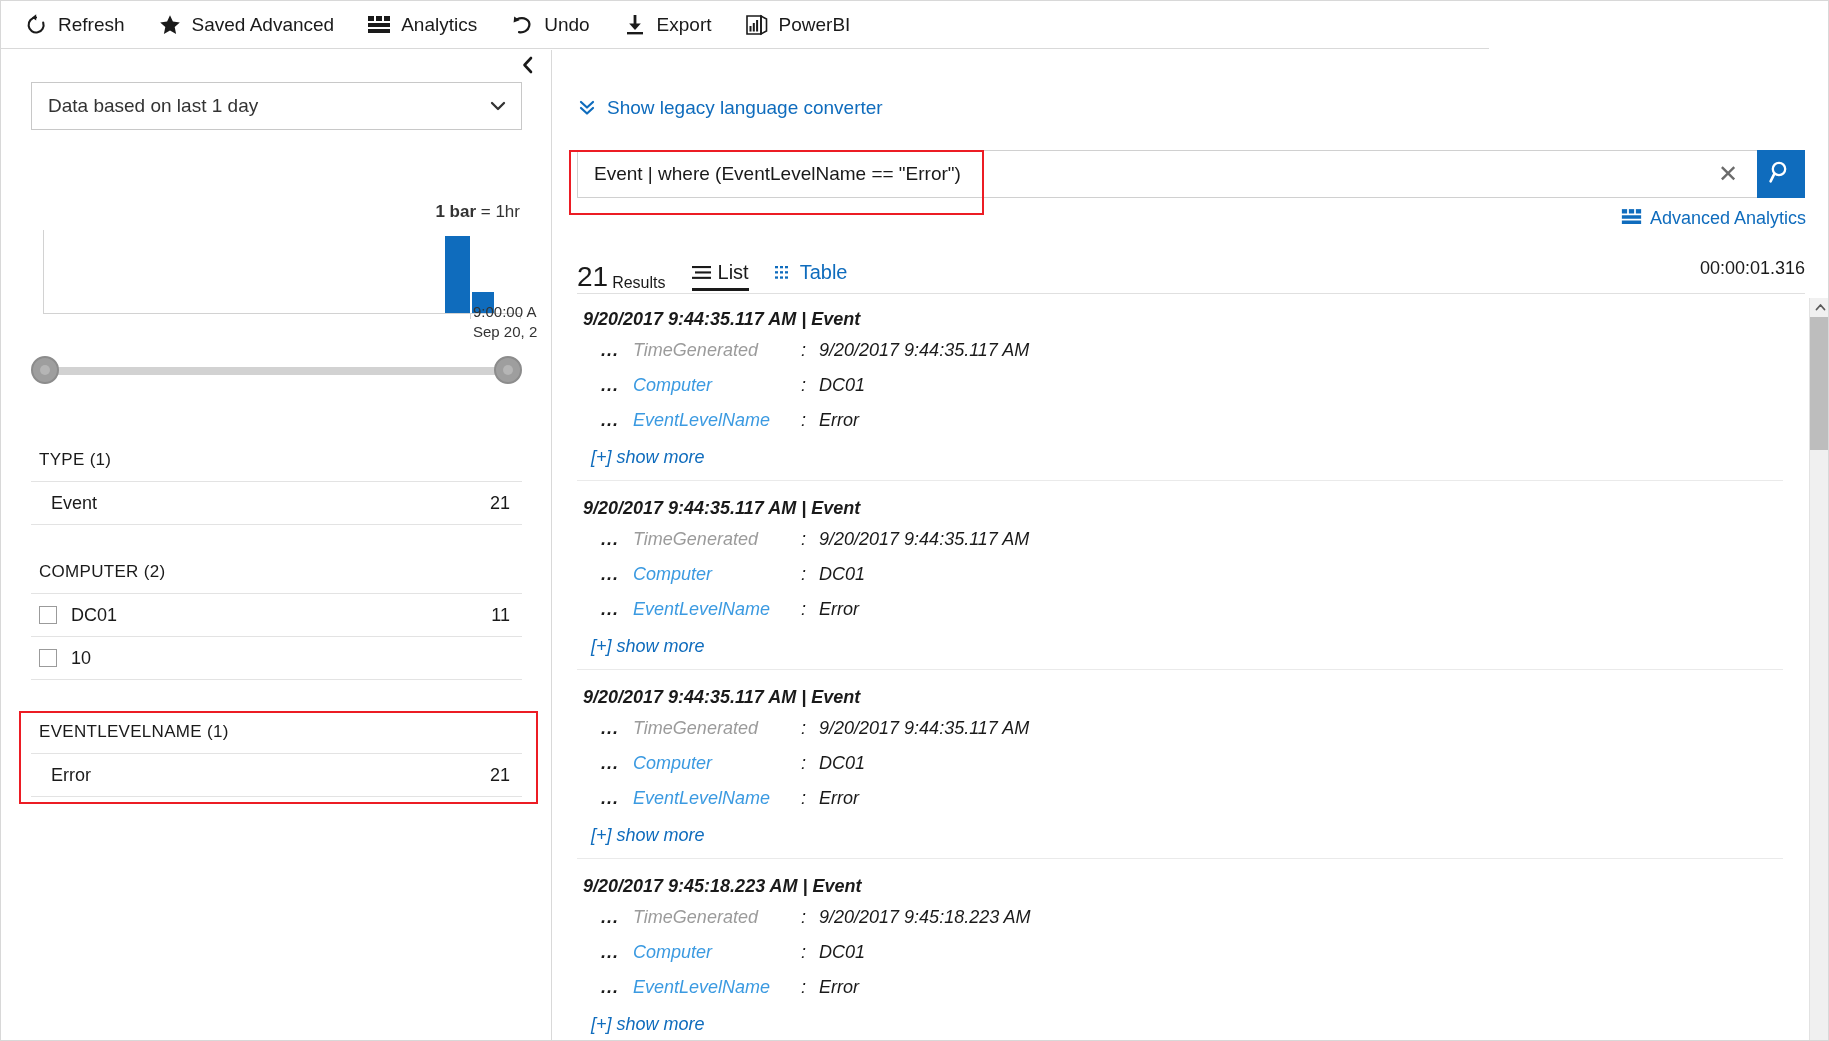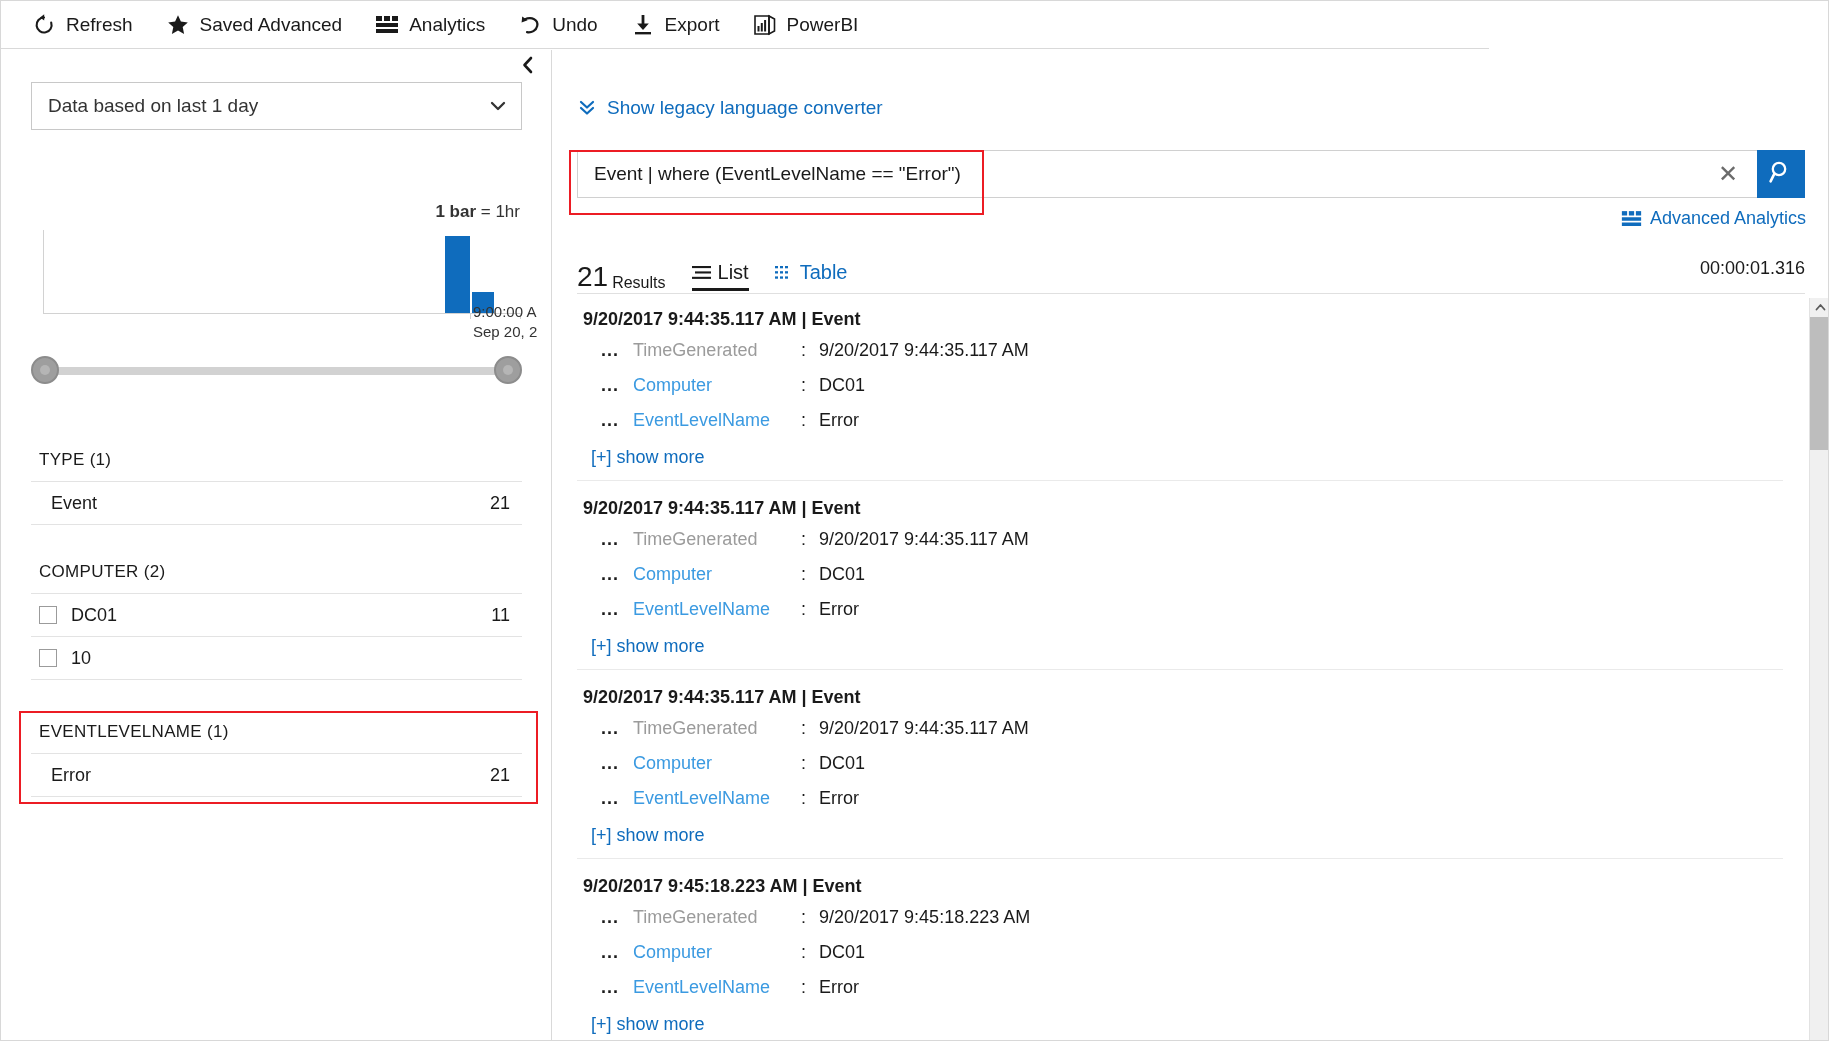--- a/index.html
+++ b/index.html
@@ -17,21 +17,21 @@
     border: 1px solid #d8d8d8;
   }
 
   
   .toolbar {
     position: absolute; left: 0; top: 0;
     width: 1488px; height: 48px;
     background: #ffffff;
     border-bottom: 1px solid #d9d9d9;
     display: flex; align-items: center;
-    padding-left: 30px;
+    padding-left: 22px;
   }
   .tb-item {
     display: flex; align-items: center;
     margin-right: 32px;
     cursor: pointer;
     color: #1a1a1a;
     font-size: 19px;
     white-space: nowrap;
   }
   .tb-item .tb-ico {
@@ -188,21 +188,21 @@
     font-family: "Liberation Sans", sans-serif; line-height: 1;
   }
   .search-btn {
     width: 48px; background: #0f6cbd;
     display: flex; align-items: center; justify-content: center;
     cursor: pointer; flex: 0 0 auto;
   }
 
   .adv-analytics {
     position: absolute; right: 24px; top: 158px;
-    display: flex; align-items: center;
+    display: flex; 
     color: #0f6cbd; font-size: 18px; cursor: pointer;
   }
   .adv-analytics .aa-ico { margin-right: 8px; display: inline-flex; }
 
   .resultsbar {
     position: absolute; left: 24px; top: 193px;
     width: 1228px; height: 48px;
     display: flex; align-items: flex-end;
   }
   .res-count {
@@ -230,21 +230,21 @@
   .divider-line {
     position: absolute; left: 24px; top: 243px;
     width: 1228px; height: 1px; background: #e0e0e0;
   }
 
   .resultslist {
     position: absolute; left: 24px; top: 248px;
     width: 1206px; height: 744px;
     overflow: hidden;
   }
-  .result-item { padding: 11px 0 6px 0; }
+  .result-item { padding: 11px 0 6px 0; font-style: italic; }
   .ri-head {
     font-size: 18px; font-weight: bold; color: #1a1a1a;
     padding-left: 6px; margin-bottom: 10px;
   }
   .ri-field {
     display: flex; align-items: center;
     font-size: 18px; margin-bottom: 14px;
     padding-left: 24px;
   }
   .ri-dots { color: #1a1a1a; font-weight: bold; margin-right: 14px; letter-spacing: 1px; }

